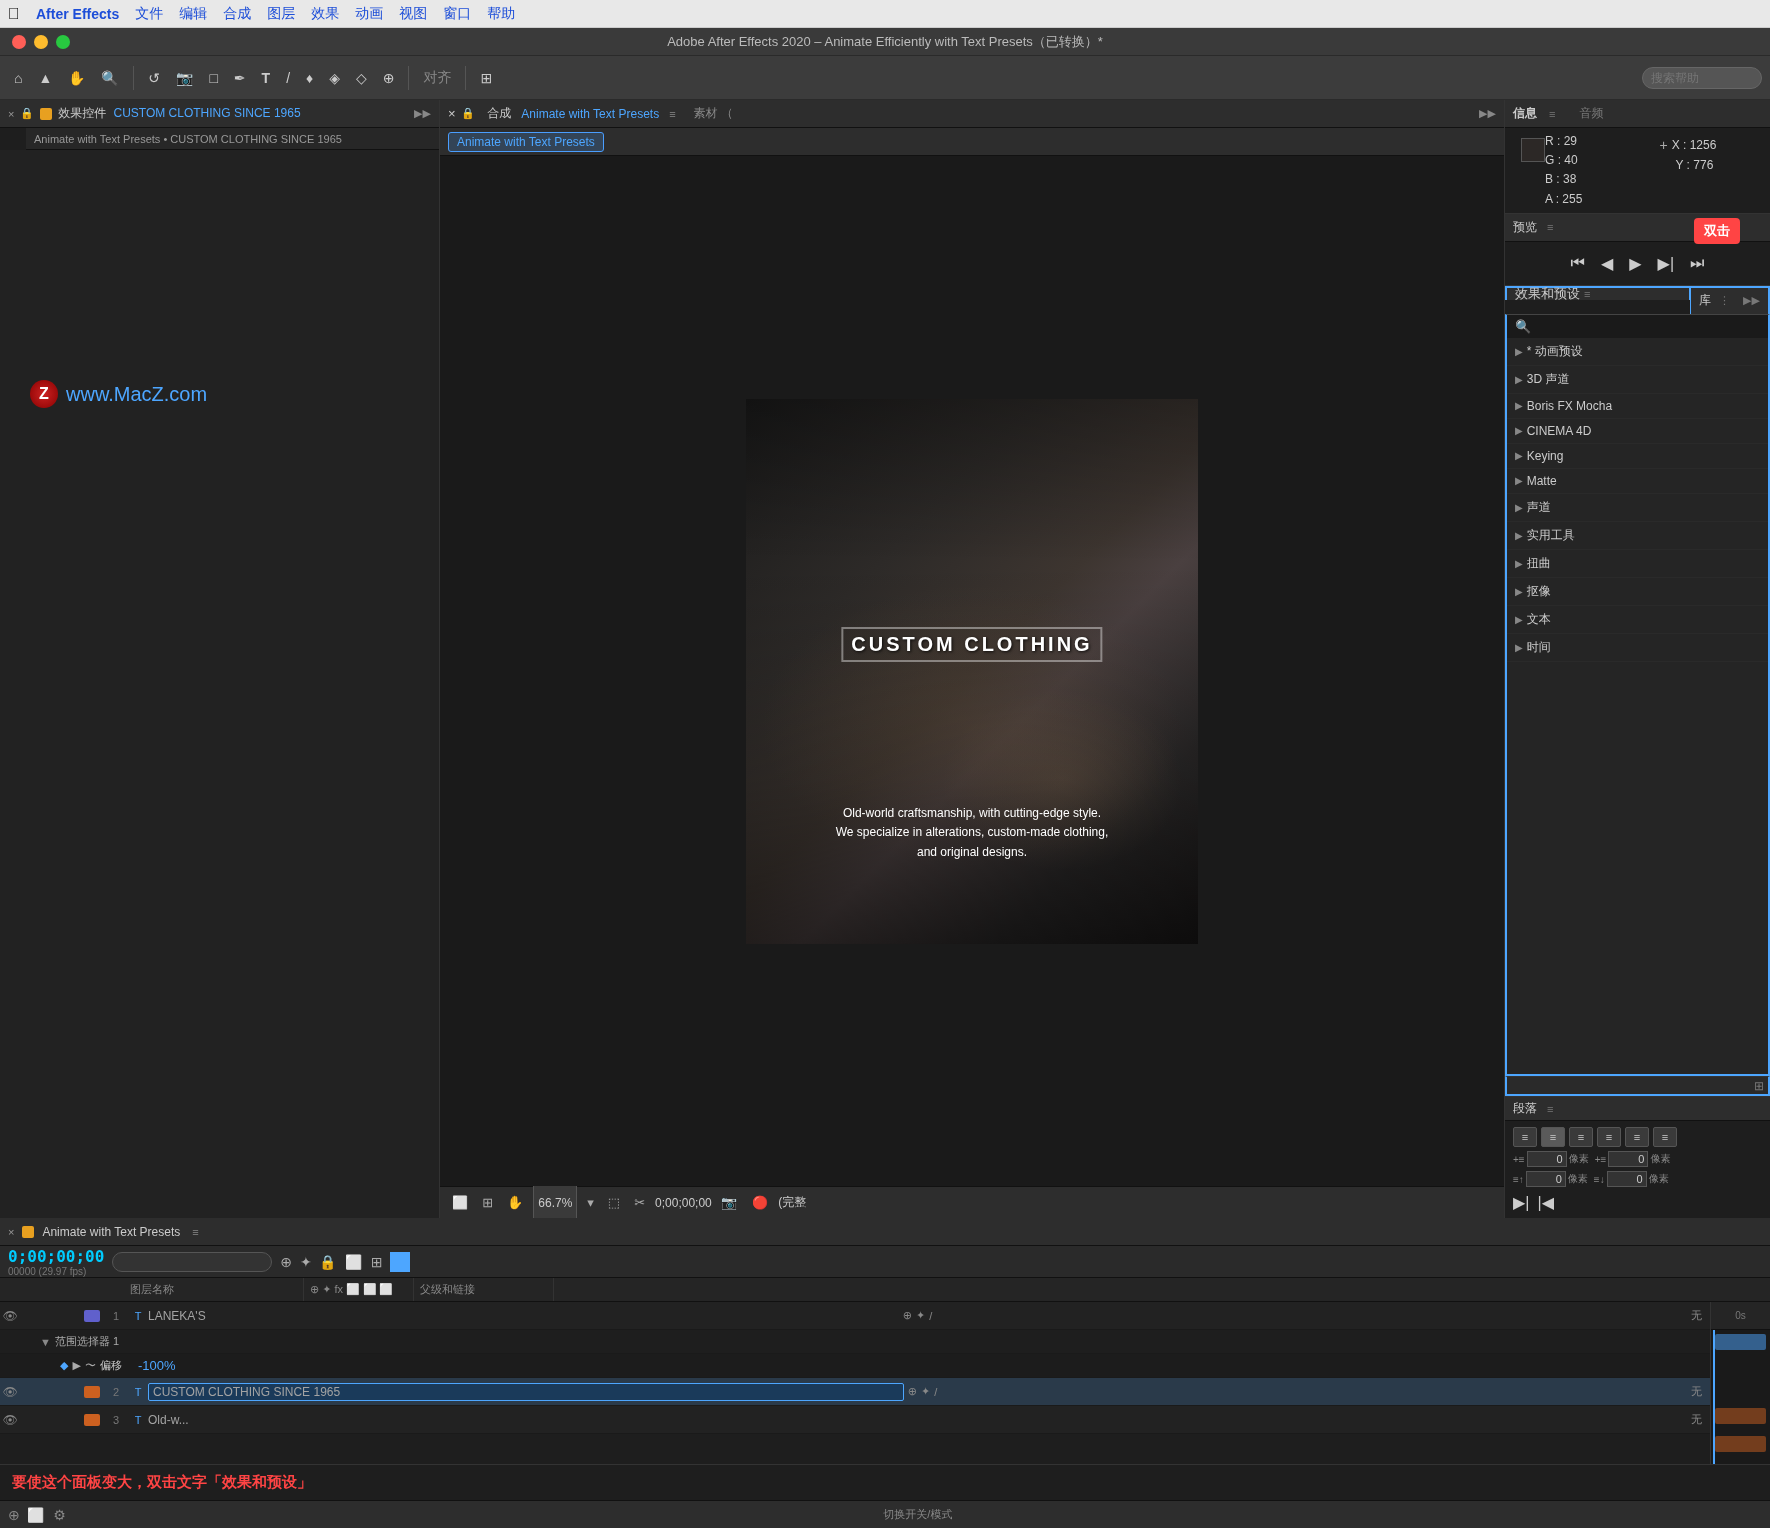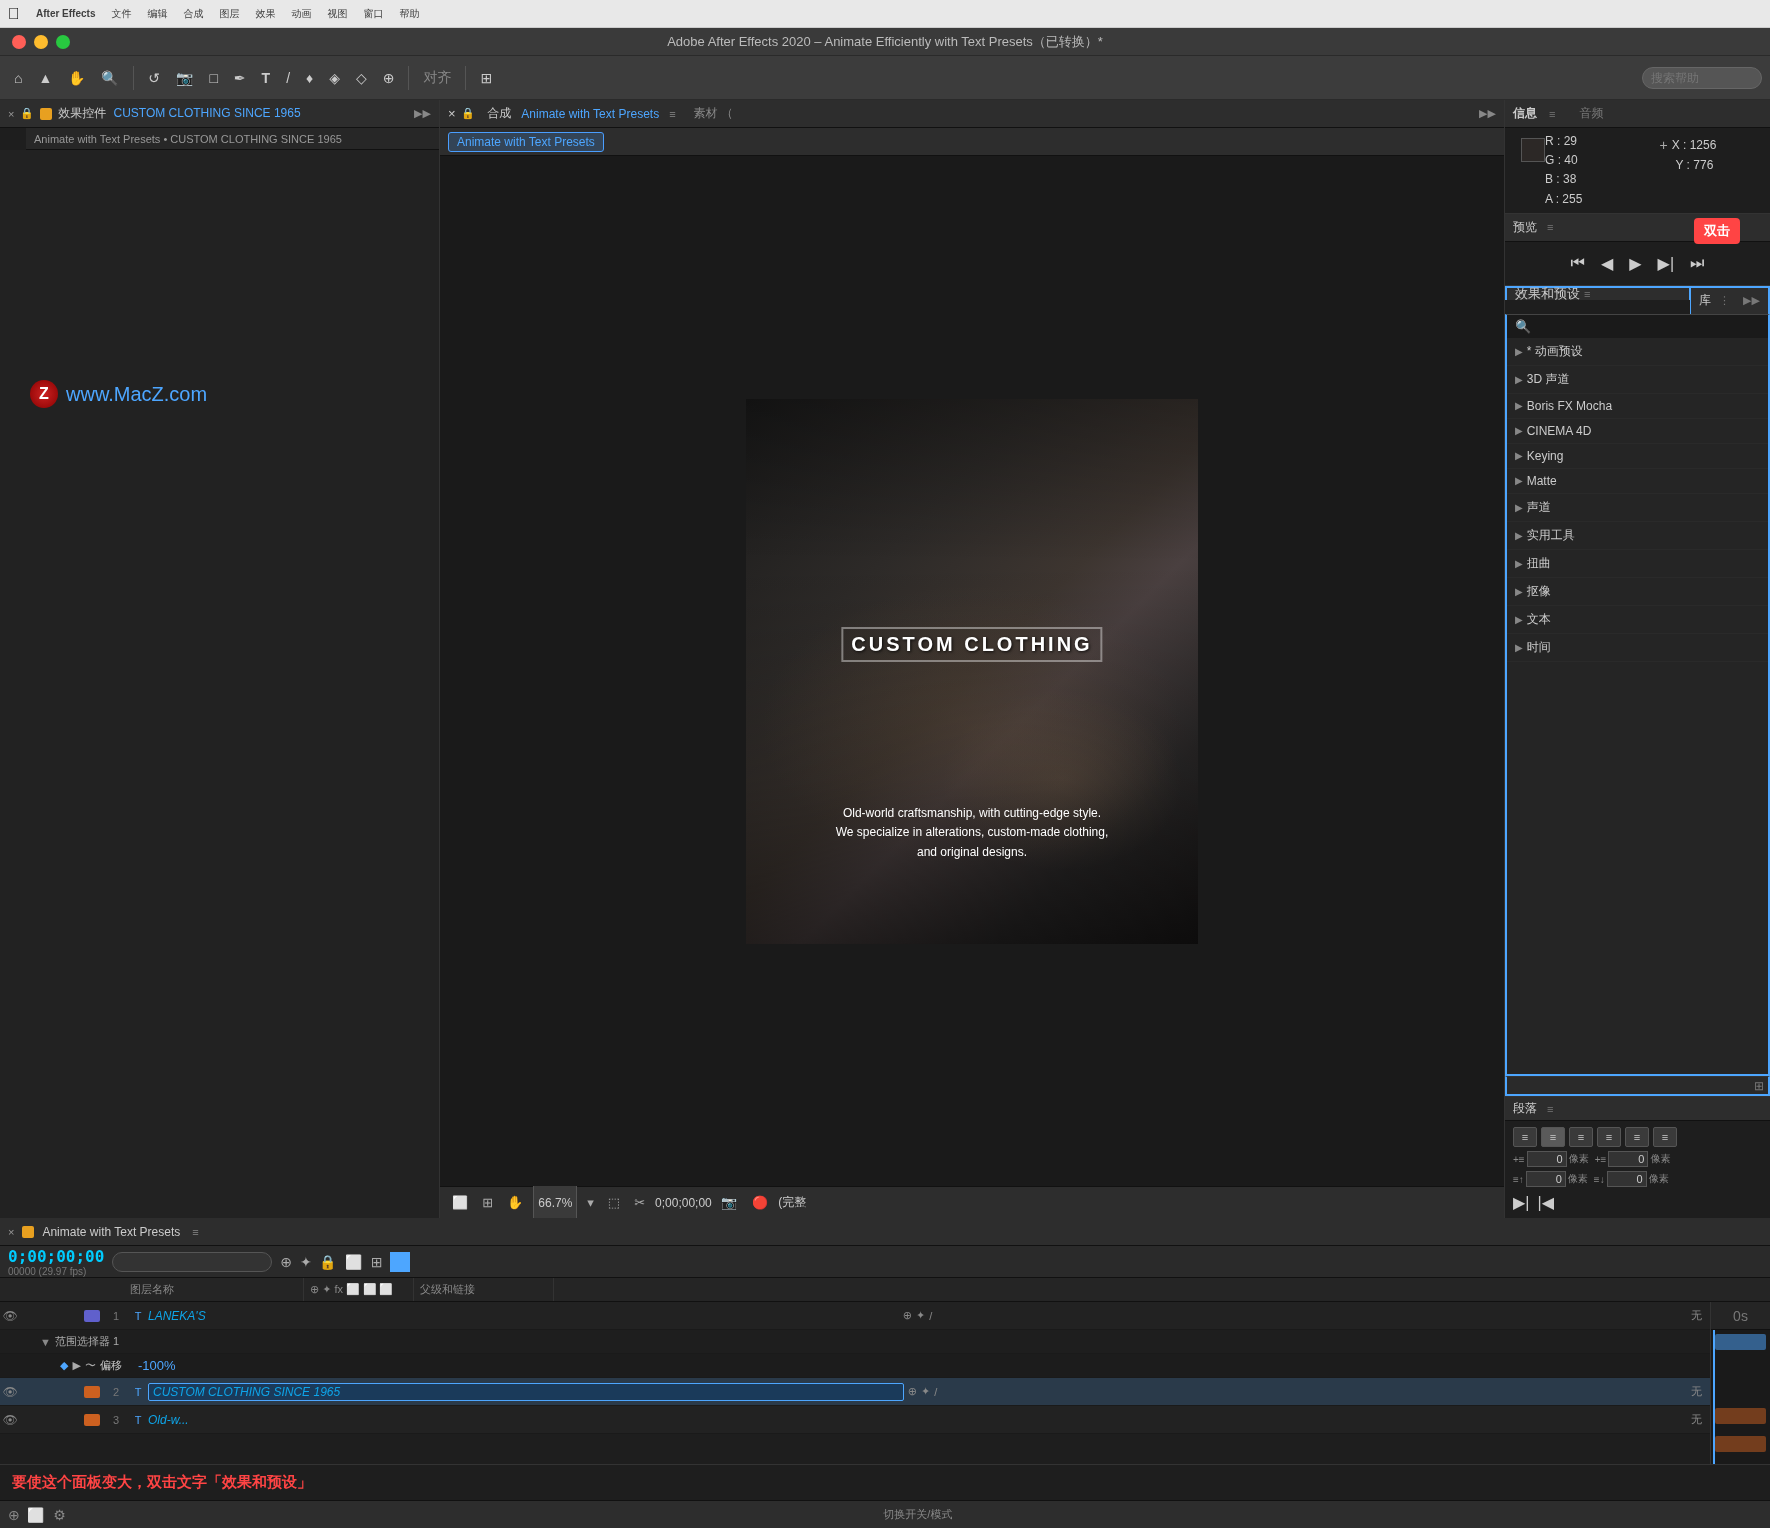--- a/index.html
+++ b/index.html
@@ -21,22 +21,22 @@
       align-items: center;
       padding: 0 8px;
       gap: 16px;
       border-bottom: 1px solid #ccc;
     }
     .menu-bar .apple-logo {
       font-size: 16px;
       color: #000;
     }
     .menu-bar span {
-      font-size: 10px;
-      color: #404040;
+      font-size: 14px;
+      color: #1d4ed8;
       cursor: pointer;
     }
     .menu-bar .app-name {
       font-weight: bold;
     }
 
     
     .title-bar {
       background: #3a3a3a;
       height: 28px;
@@ -533,21 +533,21 @@
       height: 28px;
       display: flex;
       align-items: center;
       border-bottom: 1px solid #1a1a1a;
       background: #222;
     }
     .layer-row.selected { background: #2a3a4a; }
     .layer-vis { width: 20px; display: flex; align-items: center; justify-content: center; cursor: pointer; color: #888; font-size: 12px; }
     .layer-num { width: 24px; text-align: center; font-size: 11px; color: #777; }
     .layer-type-icon { width: 20px; display: flex; align-items: center; justify-content: center; font-size: 11px; color: #4da6ff; }
-    .layer-name-text { font-size: 12px; color: #0ea5e9; flex: 1; white-space: nowrap; overflow: hidden; font-style: italic; }
+    .layer-name-text { font-size: 12px; color: #a3a3a3; flex: 1; white-space: nowrap; overflow: hidden; }
     .layer-name-text.selected-name { 
       background: #1a3a5a; 
       border: 1px solid #4da6ff;
       padding: 1px 4px;
       border-radius: 2px;
     }
 
     
     .sub-row {
       height: 24px;
@@ -1187,21 +1187,21 @@
             <div class="layer-type-icon">T</div>
             <div class="layer-name-text">Old-w...</div>
             <div style="flex:1;"></div>
             <div style="font-size:11px;color:#888;padding:0 8px;">无</div>
           </div>
 
         </div>
 
         <div class="timeline-track-area">
           <div class="track-header">
-            <span style="font-size:14px;color:#777;">0s</span>
+            <span style="font-size:10px;color:#777;">0s</span>
           </div>
 
           <div style="position:relative;height:100%;">
             <div class="playhead" style="left:2px;"></div>
 
             <div style="position:absolute;top:4px;left:4px;right:4px;height:16px;background:#4da6ff;opacity:0.5;border-radius:2px;"></div>
             <div style="position:absolute;top:78px;left:4px;right:4px;height:16px;background:#cc6020;opacity:0.5;border-radius:2px;"></div>
             <div style="position:absolute;top:106px;left:4px;right:4px;height:16px;background:#cc6020;opacity:0.5;border-radius:2px;"></div>
           </div>
         </div>

